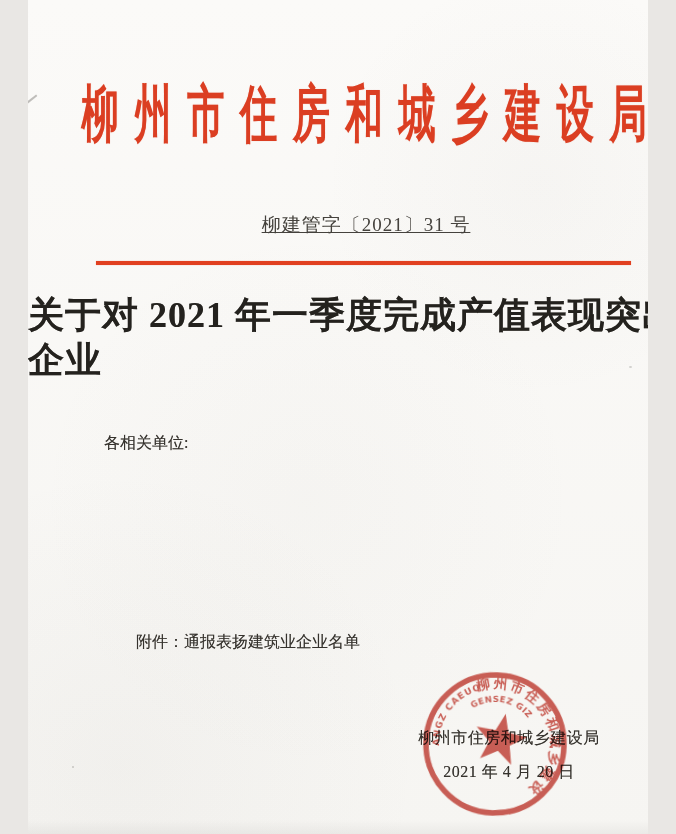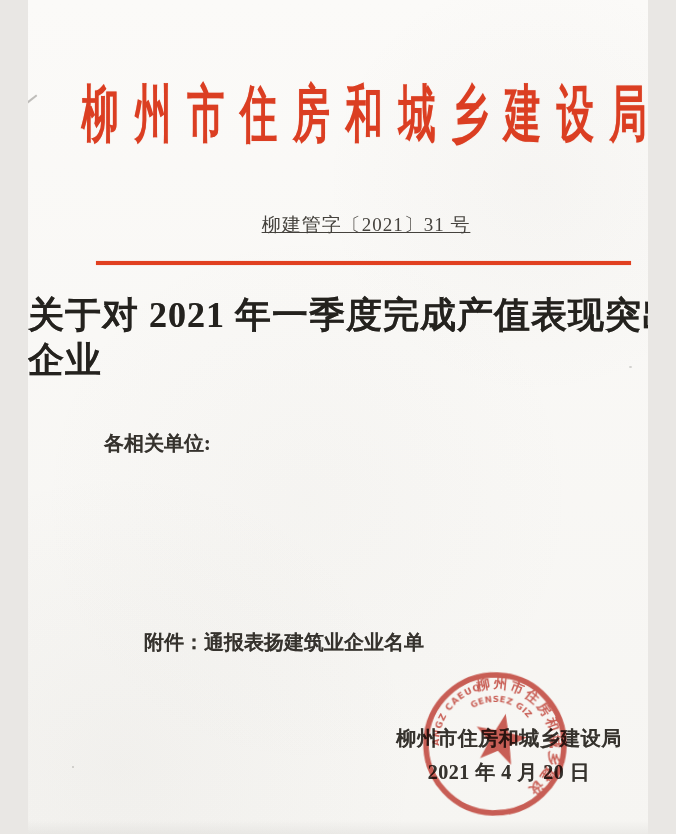--- a/index.html
+++ b/index.html
@@ -51,23 +51,22 @@
   .doc-title{
     position:absolute;top:293px;left:0;width:676px;
     font-weight:bold;
     font-size:36px;line-height:45px;
     color:#24221e;
     letter-spacing:1px;
     text-shadow:0 0 .5px rgba(40,36,32,.55);
   }
   .body-text{
     color:#35322d;
-    font-size:20px;line-height:34px;
+    font-size:16px;line-height:34px;
     text-shadow:0 0 .5px rgba(60,55,50,.5);
-    font-weight:bold;
   }
   .salutation{position:absolute;top:426px;left:76px;}
   .paragraph{
     position:absolute;top:460px;left:76px;width:562px;
     text-align:justify;
     text-indent:2em;
   }
   .attachment{position:absolute;top:625px;left:76px;text-indent:2em;}
   .signature-block{
     position:absolute;top:721px;left:368px;width:226px;

